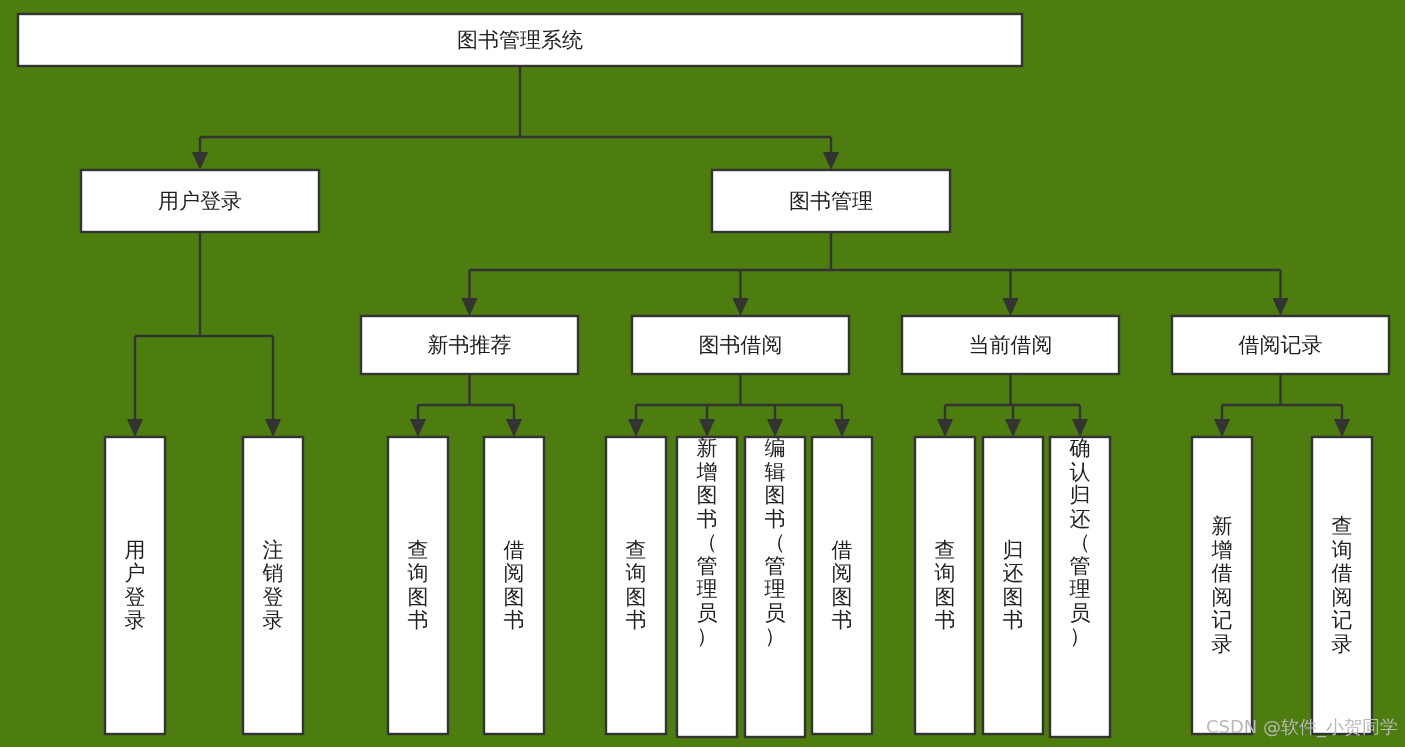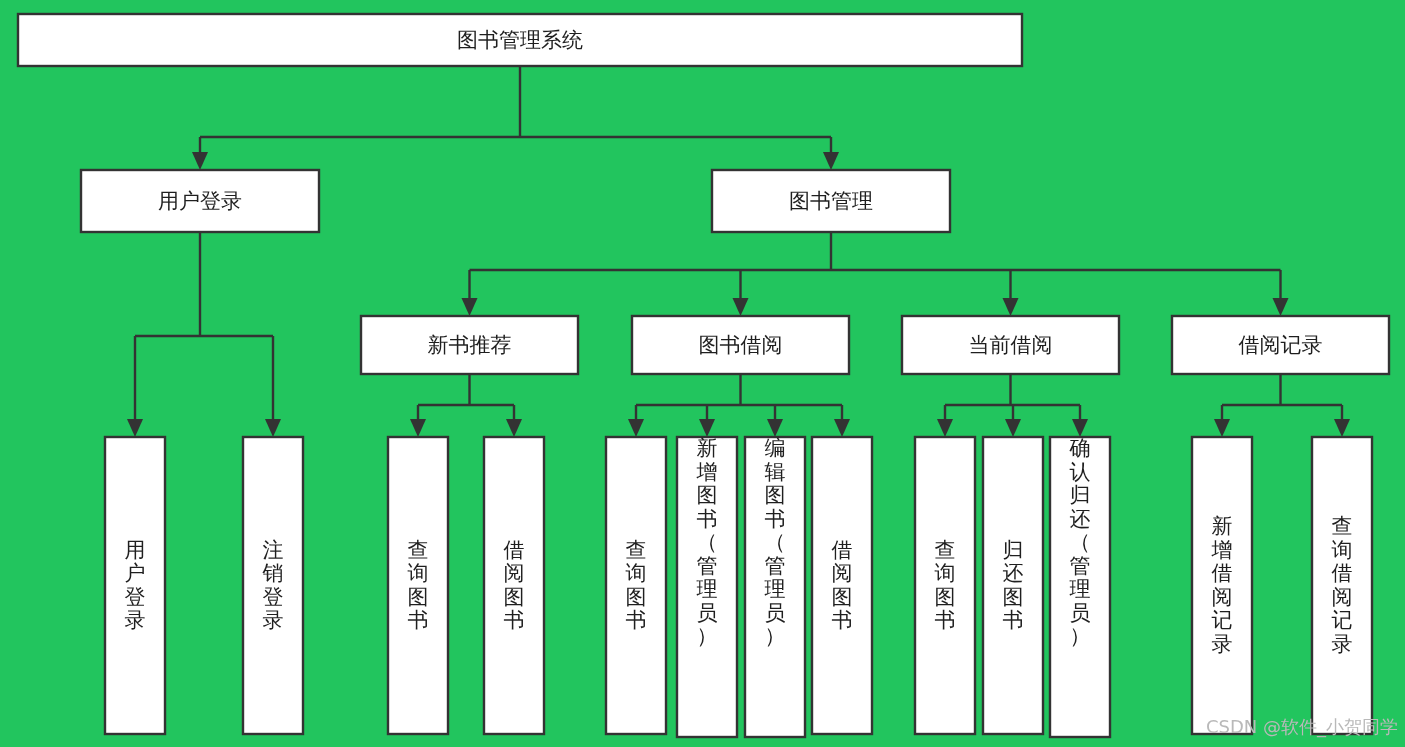--- a/index.html
+++ b/index.html
@@ -10,21 +10,21 @@
   body {
     width: 1405px;
     height: 747px;
     overflow: hidden;
     font-family: "DejaVu Sans", "Liberation Sans", sans-serif;
   }
   #diagram-root {
     position: relative;
     width: 1405px;
     height: 747px;
-    background: #22c55e;
+    background: #4d7c0f;
   }
   svg.diagram-canvas {
     position: absolute;
     left: 0;
     top: 0;
     width: 1405px;
     height: 747px;
     display: block;
   }
   .node-box {

